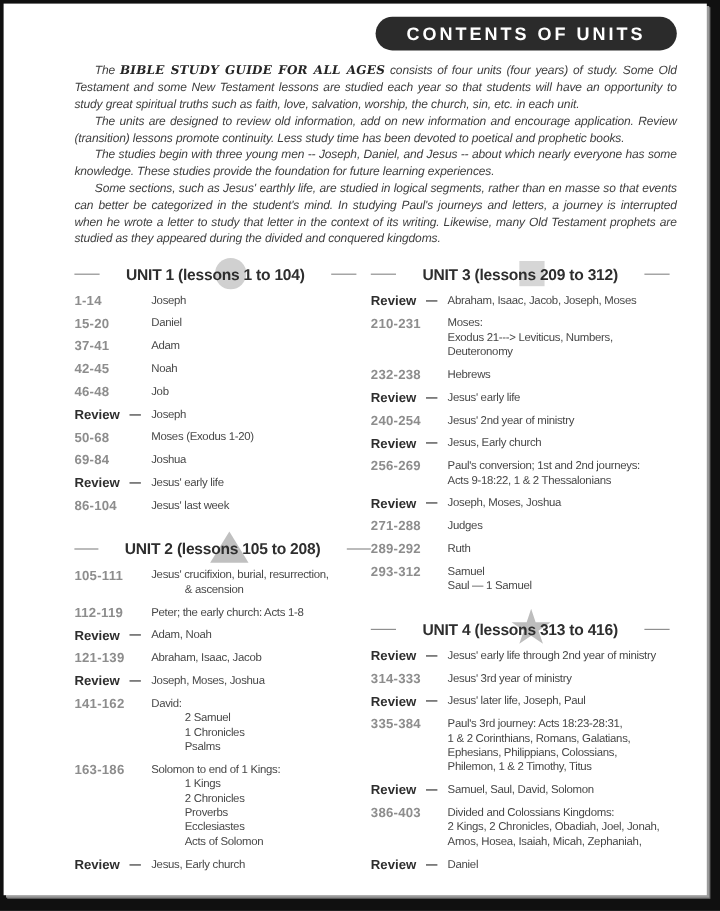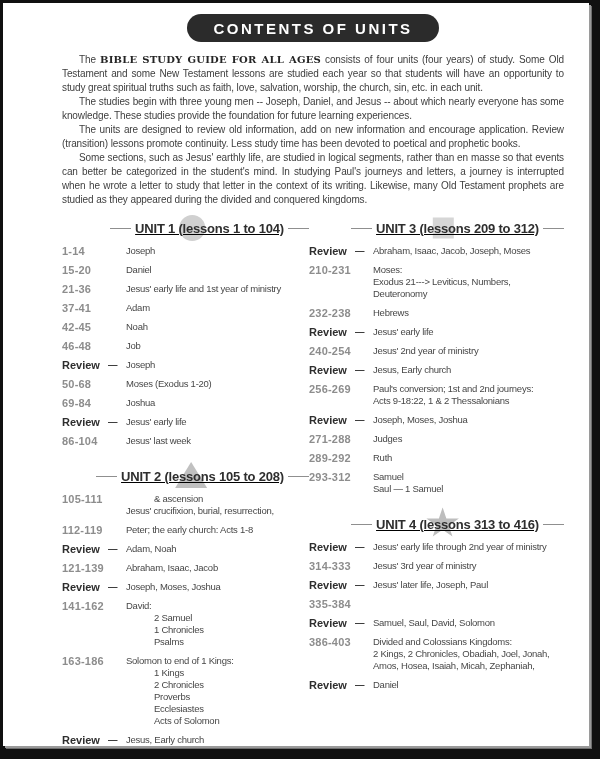--- a/index.html
+++ b/index.html
@@ -21,67 +21,66 @@
     overflow:hidden;
   }
   .hole{
     position:absolute;
     border-radius:50%;
     background:#1c1718;
   }
   .hole-top{left:23px;top:63px;width:30px;height:30px;}
   .hole-bottom{left:18px;top:660px;width:28px;height:28px;}
 
-  .title-wrap{text-align:center;}
+  .title-wrap{text-align:right;}
   .title-pill{
     display:inline-block;
     background:#2b2b2b;
     color:#ffffff;
     font-weight:bold;
     font-size:15px;
     letter-spacing:2.5px;
     padding:7px 26px 6px 26px;
     border-radius:16px;
     line-height:1;
   }
 
   .intro{
     margin-top:11px;
     color:#3e3e3e;
     font-size:10px;
     letter-spacing:-0.1px;
     line-height:14px;
     text-align:justify;
   }
-  .intro p{margin:0;text-indent:17px;}
+  .intro p{margin:0;text-indent:17px;font-style:italic;}
   .intro b{
     font-family:"DejaVu Serif", serif;
     font-weight:bold;
     color:#252525;
     letter-spacing:0.2px;
   }
 
   .columns{
     display:flex;
     margin-top:12px;
   }
   .col-left{width:247px;flex:0 0 247px;}
   .col-right{flex:1;min-width:0;}
 
   .unit{margin:0;}
   .unit + .unit{margin-top:20px;}
   .unit-heading{
     position:relative;
     display:flex;
     align-items:center;
-    justify-content:flex-end;
-    gap:4px;
+    justify-content:flex-start;
+    gap:22px;
     height:18px;
     margin-bottom:8px;
-    text-decoration:underline;
   }
   .unit-title{
     position:relative;z-index:1;
     font-weight:bold;
     font-size:13px;
     letter-spacing:-0.2px;
     color:#2e2e2e;
     white-space:nowrap;
   }
   .rule{
@@ -158,22 +157,22 @@
   <div class="hole hole-bottom"></div>
 
   <div class="page">
 
     <div class="title-wrap">
       <span class="title-pill">CONTENTS OF UNITS</span>
     </div>
 
     <div class="intro">
       <p><span>The </span><b>BIBLE STUDY GUIDE FOR ALL AGES</b><span> consists of four units (four years) of study. Some Old Testament and some New Testament lessons are studied each year so that students will have an opportunity to study great spiritual truths such as faith, love, salvation, worship, the church, sin, etc. in each unit.</span></p>
+      <p>The units are designed to review old information, add on new information and encourage application. Review (transition) lessons promote continuity. Less study time has been devoted to poetical and prophetic books.</p>
       <p>The studies begin with three young men -- Joseph, Daniel, and Jesus -- about which nearly everyone has some knowledge. These studies provide the foundation for future learning experiences.</p>
-      <p>The units are designed to review old information, add on new information and encourage application. Review (transition) lessons promote continuity. Less study time has been devoted to poetical and prophetic books.</p>
       <p>Some sections, such as Jesus' earthly life, are studied in logical segments, rather than en masse so that events can better be categorized in the student's mind. In studying Paul's journeys and letters, a journey is interrupted when he wrote a letter to study that letter in the context of its writing. Likewise, many Old Testament prophets are studied as they appeared during the divided and conquered kingdoms.</p>
     </div>
 
     <div class="columns">
       <div class="col-left">
           <section class="unit">
             <div class="unit-heading">
               <span class="orn orn-circle"></span>
               <span class="rule"></span>
               <span class="unit-title">UNIT 1 (lessons 1 to 104)</span>
@@ -188,27 +187,20 @@
                 </span>
               </div>
               <div class="entry">
                 <span class="num">15-20</span>
                 <span class="dashsep"></span>
                 <span class="desc">
                   <span class="line">Daniel</span>
                 </span>
               </div>
               <div class="entry">
-                <span class="num">21-36</span>
-                <span class="dashsep"></span>
-                <span class="desc">
-                  <span class="line">Jesus' early life and 1st year of ministry</span>
-                </span>
-              </div>
-              <div class="entry">
                 <span class="num">37-41</span>
                 <span class="dashsep"></span>
                 <span class="desc">
                   <span class="line">Adam</span>
                 </span>
               </div>
               <div class="entry">
                 <span class="num">42-45</span>
                 <span class="dashsep"></span>
                 <span class="desc">
@@ -264,22 +256,22 @@
               <span class="orn orn-triangle"></span>
               <span class="rule"></span>
               <span class="unit-title">UNIT 2 (lessons 105 to 208)</span>
               <span class="rule"></span>
             </div>
             <div class="entries">
               <div class="entry">
                 <span class="num">105-111</span>
                 <span class="dashsep"></span>
                 <span class="desc">
+                  <span class="line">Jesus' crucifixion, burial, resurrection,</span>
                   <span class="line ind">&amp; ascension</span>
-                  <span class="line">Jesus' crucifixion, burial, resurrection,</span>
                 </span>
               </div>
               <div class="entry">
                 <span class="num">112-119</span>
                 <span class="dashsep"></span>
                 <span class="desc">
                   <span class="line">Peter;  the early church:  Acts 1-8</span>
                 </span>
               </div>
               <div class="entry">
@@ -452,20 +444,26 @@
               <div class="entry">
                 <span class="num review">Review</span>
                 <span class="dashsep">—</span>
                 <span class="desc">
                   <span class="line">Jesus' later life, Joseph, Paul</span>
                 </span>
               </div>
               <div class="entry">
                 <span class="num">335-384</span>
                 <span class="dashsep"></span>
+                <span class="desc">
+                  <span class="line">Paul's 3rd journey: Acts 18:23-28:31,</span>
+                  <span class="line">1 &amp; 2 Corinthians, Romans, Galatians,</span>
+                  <span class="line">Ephesians, Philippians, Colossians,</span>
+                  <span class="line">Philemon, 1 &amp; 2 Timothy, Titus</span>
+                </span>
               </div>
               <div class="entry">
                 <span class="num review">Review</span>
                 <span class="dashsep">—</span>
                 <span class="desc">
                   <span class="line">Samuel, Saul, David, Solomon</span>
                 </span>
               </div>
               <div class="entry">
                 <span class="num">386-403</span>

